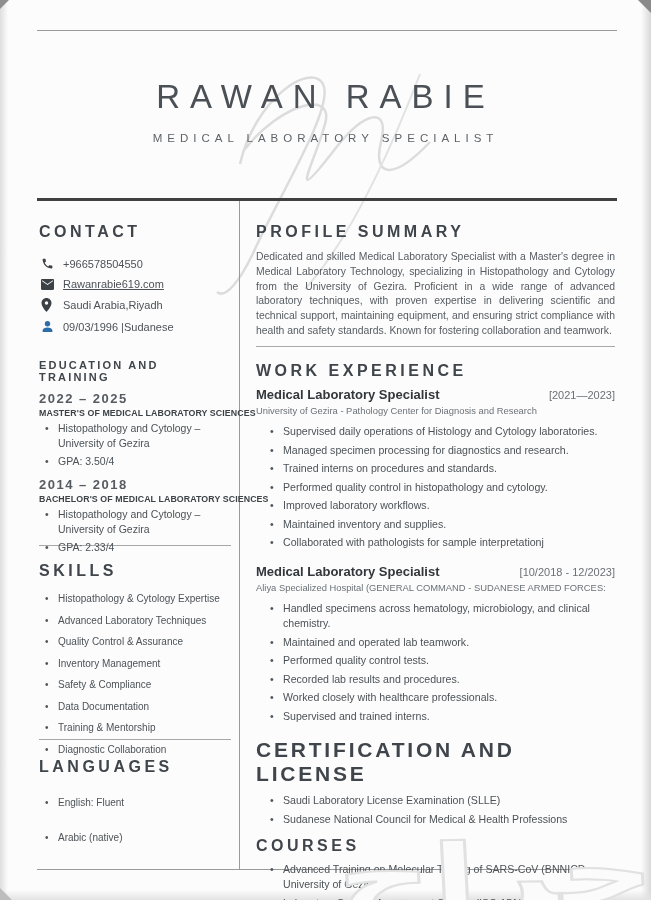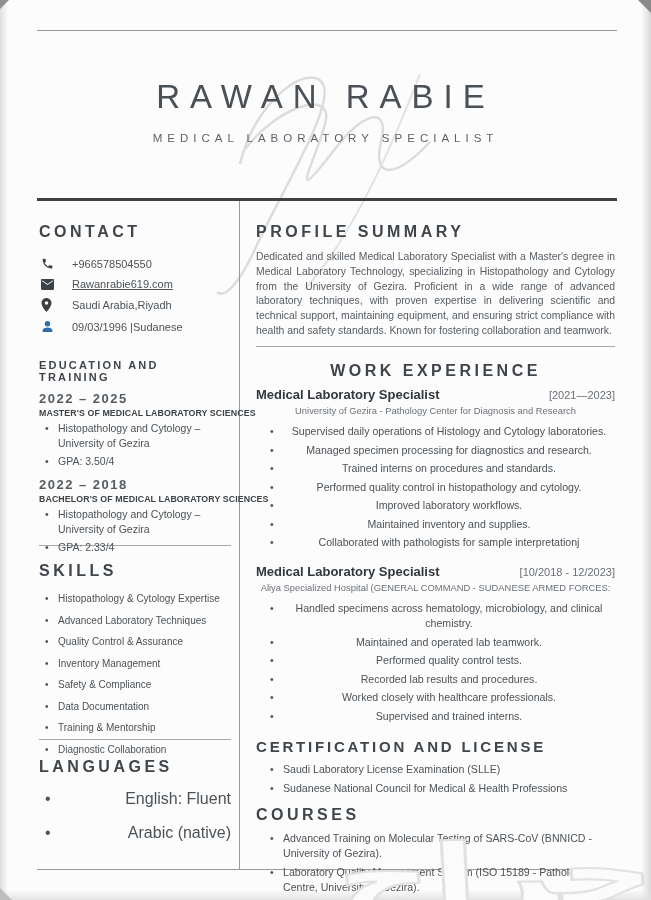--- a/index.html
+++ b/index.html
@@ -66,54 +66,54 @@
     font-size:16px; font-weight:700; letter-spacing:3.5px;
     color:#3f454b;
   }
   .sec-head::before {
     content:""; position:absolute; z-index:-1;
     width:23px; height:23px; border-radius:50%;
     background:#e4e4e4; left:-7px; top:-3px;
   }
   .sec-head.small { font-size:11px; letter-spacing:2.2px; }
   .sec-head.small::before { width:18px; height:18px; left:-5px; top:-3px; }
-  .sec-head.mid { font-size:15px; letter-spacing:2.8px; }
+  .sec-head.mid { font-size:21px; letter-spacing:2.8px; }
 
   
   .sec-contact { height:146px; padding-top:22px; }
   .c-list { margin-top:16px; }
-  .c-item { display:flex; align-items:center; gap:18px; margin:0 0 8px 2px;
+  .c-item { display:flex; align-items:center; gap:9px; margin:0 0 8px 2px;
             font-size:11px; color:#4c5257; }
   .c-item .ico { flex:0 0 13px; display:inline-flex; }
   .c-link { text-decoration:underline; cursor:pointer; }
 
   .sec-edu { height:199px; padding-top:12px; border-bottom:1px solid #a8a8a8; }
   .years  { font-size:13px; font-weight:700; letter-spacing:1.5px; color:#555b61; margin-top:8px; }
   .degree { font-size:8.8px; font-weight:700; letter-spacing:0.1px; color:#3d4247; margin-top:2px; white-space:nowrap; }
   ul.dots { list-style:none; margin:3px 0 0 6px; padding:0; }
   ul.dots li { position:relative; padding-left:13px; font-size:10.5px; line-height:1.45;
                color:#4c5257; margin:2.5px 0; }
   ul.dots li::before { content:"•"; position:absolute; left:0; color:#4c5257; }
 
   .sec-skills { height:194px; padding-top:16px; border-bottom:1px solid #a8a8a8; }
   .sec-skills ul.dots { margin-top:12px; }
   .sec-skills ul.dots li { font-size:10px; margin:7px 0; white-space:nowrap; }
 
   .sec-lang { padding-top:18px; }
   .sec-lang ul.dots { margin-top:8px; }
-  .sec-lang ul.dots li { font-size:16px; margin:11px 0;text-align:right; }
+  .sec-lang ul.dots li { font-size:10px; margin:20px 0; }
 
   
   .profile { height:146px; padding-top:22px; border-bottom:1px solid #a8a8a8; }
   .profile p {
     margin:9px 0 0; font-size:10.4px; line-height:1.42;
     text-align:justify; color:#565c62;
   }
 
-  .work { padding-top:15px;text-align:center; }
+  .work { padding-top:15px; }
   .job { margin-top:7px; }
   .job-head { display:flex; justify-content:space-between; align-items:baseline; }
   .job-title { font-size:13px; font-weight:700; color:#32373c; }
   .job-date  { font-size:11px; color:#6a7076; white-space:nowrap; }
   .job-org   { font-size:9.4px; color:#6b7177; margin-top:3px; }
   .job ul.dots { margin:8px 0 0 14px; }
   .job ul.dots li { font-size:10.6px; margin:3.2px 0; }
 
   .cert { margin-top:14px; }
   .cert ul.dots, .courses ul.dots { margin:7px 0 0 14px; }
@@ -205,21 +205,21 @@
         <div>
           <div class="years">2022 – 2025</div>
           <div class="degree">MASTER'S OF MEDICAL LABORATORY SCIENCES</div>
           <ul class="dots">
             <li>Histopathology and Cytology – University of Gezira</li>
             <li>GPA: 3.50/4</li>
           </ul>
         </div>
 
         <div>
-          <div class="years">2022 – 2018</div>
+          <div class="years">2014 – 2018</div>
           <div class="degree">BACHELOR'S OF MEDICAL LABORATORY SCIENCES</div>
           <ul class="dots">
             <li>Histopathology and Cytology – University of Gezira</li>
             <li>GPA: 2.33/4</li>
           </ul>
         </div>
       </section>
 
       <section class="sec-skills">
         <h2 class="sec-head">SKILLS</h2>

